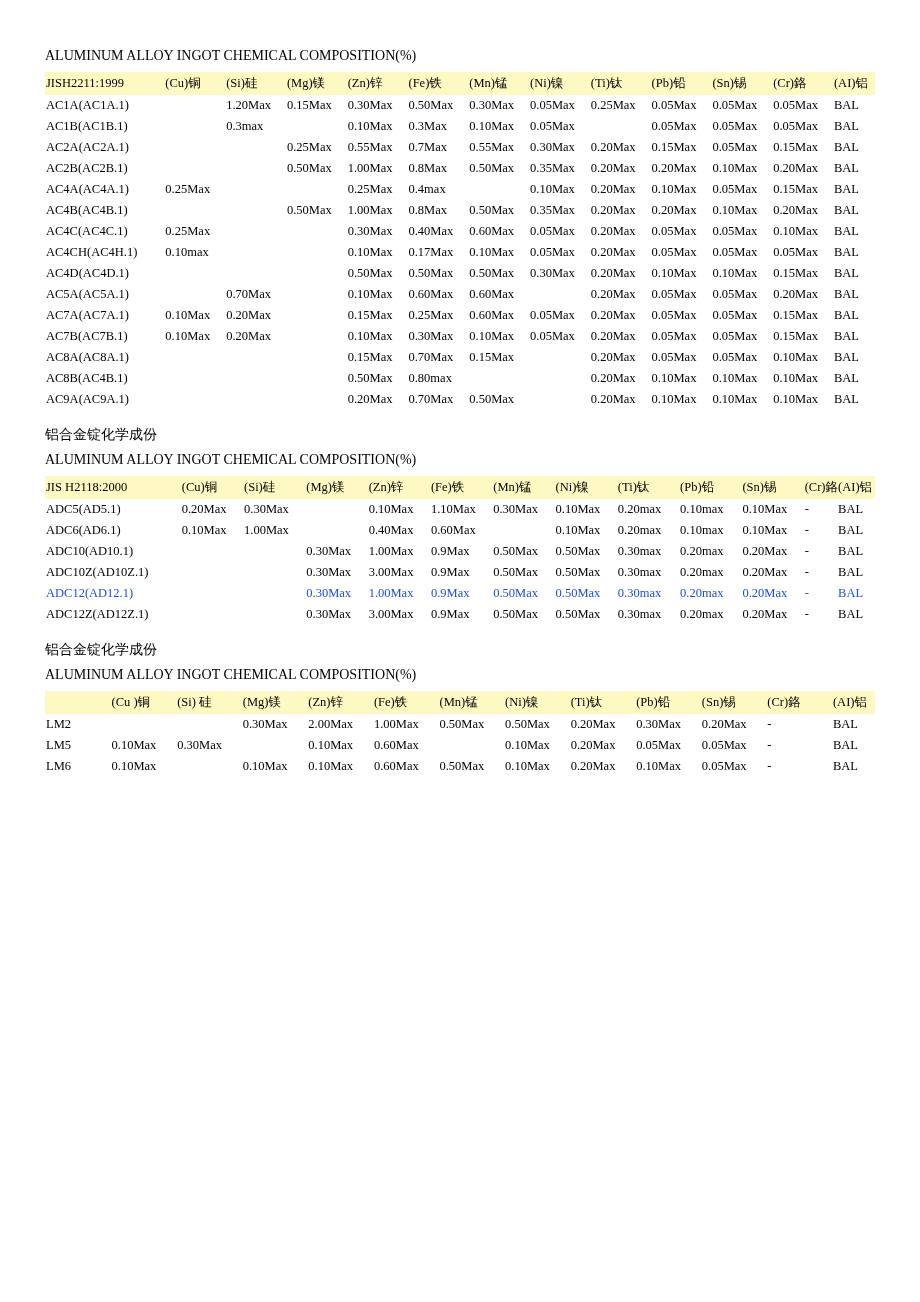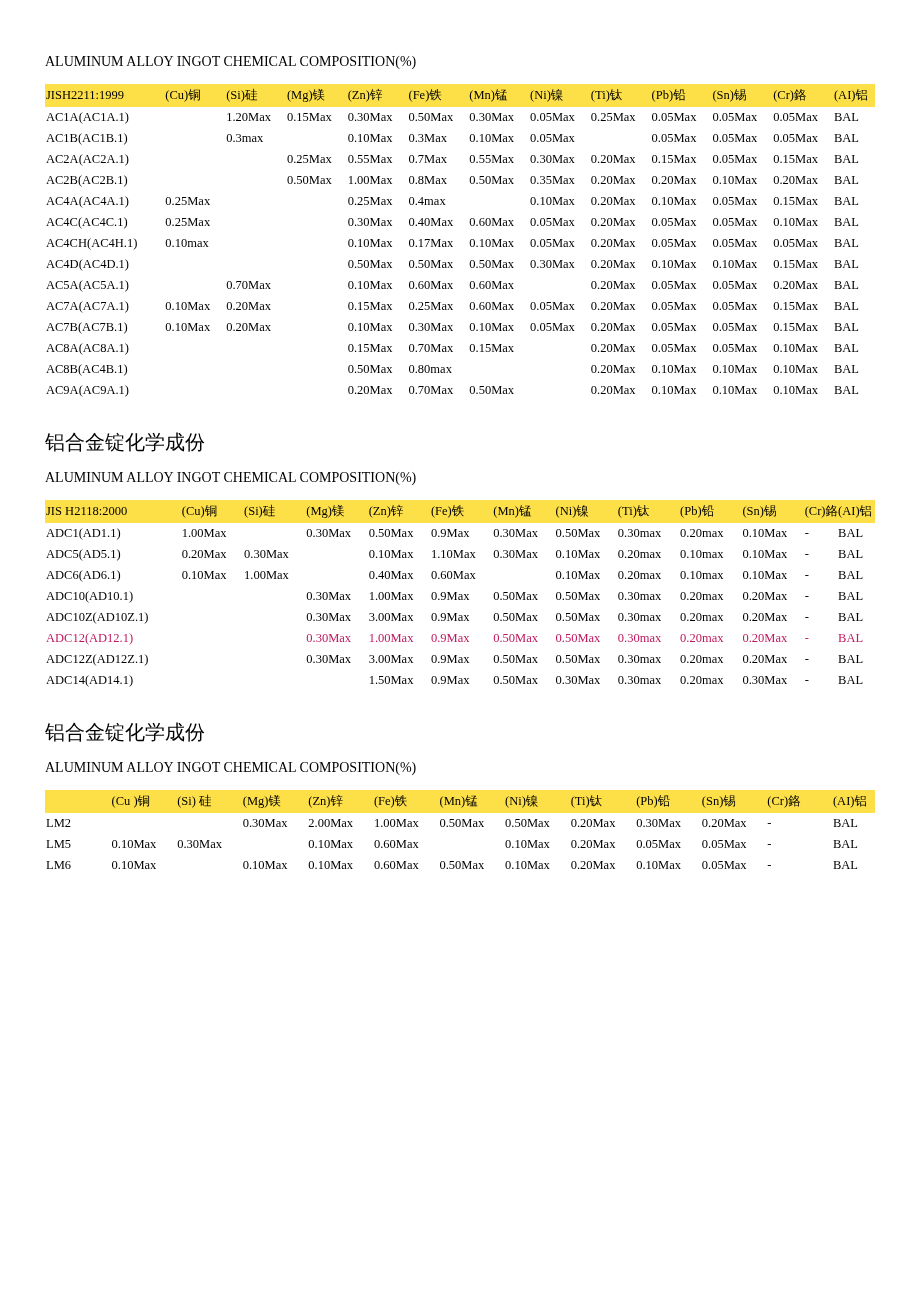--- a/index.html
+++ b/index.html
@@ -1,22 +1,22 @@
 <!DOCTYPE html>
 <html><head>
 <meta charset="utf-8">
 <style>
 body{margin:0;padding:40px 45px;font-family:"Times New Roman",serif;font-size:13px;color:#000;background:#fff;width:830px}
-.title{font-size:14px;margin:14px 0}
-.cn-title{font-size:20px;margin-top:28px}
+.title{font-size:14px;margin:8px 0}
+.cn-title{font-size:14px;margin-top:16px}
 table{border-collapse:collapse;width:100%;table-layout:fixed}
 th,td{padding:3px 1px;text-align:left;font-weight:normal;font-size:12.5px;white-space:nowrap}
-thead tr{background:#fde047}
+thead tr{background:#fef9c3}
 thead th{vertical-align:middle}
-.red td{color:#be185d}
+.red td{color:#1d4ed8}
 .t1 col.c0{width:108px}
 .t1 col.cn{width:55px}
 .t1 col.last{width:38px}
 .t2 col.c0{width:122px}
 .t2 col.cn{width:56px}
 .t2 col.cr{width:30px}
 .t2 col.last{width:34px}
 .t3 col.c0{width:58px}
 .t3 col.cn{width:58px}
 .t3 col.last{width:38px}
@@ -128,20 +128,35 @@
         <td>0.4max</td>
         <td></td>
         <td>0.10Max</td>
         <td>0.20Max</td>
         <td>0.10Max</td>
         <td>0.05Max</td>
         <td>0.15Max</td>
         <td>BAL</td>
       </tr>
       <tr>
+        <td>AC4B(AC4B.1)</td>
+        <td></td>
+        <td></td>
+        <td>0.50Max</td>
+        <td>1.00Max</td>
+        <td>0.8Max</td>
+        <td>0.50Max</td>
+        <td>0.35Max</td>
+        <td>0.20Max</td>
+        <td>0.20Max</td>
+        <td>0.10Max</td>
+        <td>0.20Max</td>
+        <td>BAL</td>
+      </tr>
+      <tr>
         <td>AC4C(AC4C.1)</td>
         <td>0.25Max</td>
         <td></td>
         <td></td>
         <td>0.30Max</td>
         <td>0.40Max</td>
         <td>0.60Max</td>
         <td>0.05Max</td>
         <td>0.20Max</td>
         <td>0.05Max</td>
@@ -302,136 +317,106 @@
         <th>(Ni)镍</th>
         <th>(Ti)钛</th>
         <th>(Pb)铅</th>
         <th>(Sn)锡</th>
         <th>(Cr)鉻</th>
         <th>(AI)铝</th>
       </tr>
     </thead>
     <tbody id="b2">
       <tr>
-        <td>ADC1(AD1.1)</td>
+        <td>ADC5(AD5.1)</td>
+        <td>0.20Max</td>
+        <td>0.30Max</td>
+        <td></td>
+        <td>0.10Max</td>
+        <td>1.10Max</td>
+        <td>0.30Max</td>
+        <td>0.10Max</td>
+        <td>0.20max</td>
+        <td>0.10max</td>
+        <td>0.10Max</td>
+        <td>-</td>
+        <td>BAL</td>
+      </tr>
+      <tr>
+        <td>ADC6(AD6.1)</td>
+        <td>0.10Max</td>
         <td>1.00Max</td>
         <td></td>
-        <td>0.30Max</td>
-        <td>0.50Max</td>
+        <td>0.40Max</td>
+        <td>0.60Max</td>
+        <td></td>
+        <td>0.10Max</td>
+        <td>0.20max</td>
+        <td>0.10max</td>
+        <td>0.10Max</td>
+        <td>-</td>
+        <td>BAL</td>
+      </tr>
+      <tr>
+        <td>ADC10(AD10.1)</td>
+        <td></td>
+        <td></td>
+        <td>0.30Max</td>
+        <td>1.00Max</td>
         <td>0.9Max</td>
-        <td>0.30Max</td>
+        <td>0.50Max</td>
         <td>0.50Max</td>
         <td>0.30max</td>
         <td>0.20max</td>
-        <td>0.10Max</td>
-        <td>-</td>
-        <td>BAL</td>
-      </tr>
-      <tr>
-        <td>ADC5(AD5.1)</td>
-        <td>0.20Max</td>
-        <td>0.30Max</td>
-        <td></td>
-        <td>0.10Max</td>
-        <td>1.10Max</td>
-        <td>0.30Max</td>
-        <td>0.10Max</td>
+        <td>0.20Max</td>
+        <td>-</td>
+        <td>BAL</td>
+      </tr>
+      <tr>
+        <td>ADC10Z(AD10Z.1)</td>
+        <td></td>
+        <td></td>
+        <td>0.30Max</td>
+        <td>3.00Max</td>
+        <td>0.9Max</td>
+        <td>0.50Max</td>
+        <td>0.50Max</td>
+        <td>0.30max</td>
         <td>0.20max</td>
-        <td>0.10max</td>
-        <td>0.10Max</td>
-        <td>-</td>
-        <td>BAL</td>
-      </tr>
-      <tr>
-        <td>ADC6(AD6.1)</td>
-        <td>0.10Max</td>
-        <td>1.00Max</td>
-        <td></td>
-        <td>0.40Max</td>
-        <td>0.60Max</td>
-        <td></td>
-        <td>0.10Max</td>
-        <td>0.20max</td>
-        <td>0.10max</td>
-        <td>0.10Max</td>
-        <td>-</td>
-        <td>BAL</td>
-      </tr>
-      <tr>
-        <td>ADC10(AD10.1)</td>
+        <td>0.20Max</td>
+        <td>-</td>
+        <td>BAL</td>
+      </tr>
+      <tr class="red">
+        <td>ADC12(AD12.1)</td>
         <td></td>
         <td></td>
         <td>0.30Max</td>
         <td>1.00Max</td>
         <td>0.9Max</td>
         <td>0.50Max</td>
         <td>0.50Max</td>
         <td>0.30max</td>
         <td>0.20max</td>
         <td>0.20Max</td>
         <td>-</td>
         <td>BAL</td>
       </tr>
       <tr>
-        <td>ADC10Z(AD10Z.1)</td>
+        <td>ADC12Z(AD12Z.1)</td>
         <td></td>
         <td></td>
         <td>0.30Max</td>
         <td>3.00Max</td>
         <td>0.9Max</td>
         <td>0.50Max</td>
         <td>0.50Max</td>
         <td>0.30max</td>
         <td>0.20max</td>
         <td>0.20Max</td>
-        <td>-</td>
-        <td>BAL</td>
-      </tr>
-      <tr class="red">
-        <td>ADC12(AD12.1)</td>
-        <td></td>
-        <td></td>
-        <td>0.30Max</td>
-        <td>1.00Max</td>
-        <td>0.9Max</td>
-        <td>0.50Max</td>
-        <td>0.50Max</td>
-        <td>0.30max</td>
-        <td>0.20max</td>
-        <td>0.20Max</td>
-        <td>-</td>
-        <td>BAL</td>
-      </tr>
-      <tr>
-        <td>ADC12Z(AD12Z.1)</td>
-        <td></td>
-        <td></td>
-        <td>0.30Max</td>
-        <td>3.00Max</td>
-        <td>0.9Max</td>
-        <td>0.50Max</td>
-        <td>0.50Max</td>
-        <td>0.30max</td>
-        <td>0.20max</td>
-        <td>0.20Max</td>
-        <td>-</td>
-        <td>BAL</td>
-      </tr>
-      <tr>
-        <td>ADC14(AD14.1)</td>
-        <td></td>
-        <td></td>
-        <td></td>
-        <td>1.50Max</td>
-        <td>0.9Max</td>
-        <td>0.50Max</td>
-        <td>0.30Max</td>
-        <td>0.30max</td>
-        <td>0.20max</td>
-        <td>0.30Max</td>
         <td>-</td>
         <td>BAL</td>
       </tr>
     </tbody>
 </table>
 
 <div class="cn-title">铝合金锭化学成份</div>
 <div class="title">ALUMINUM ALLOY INGOT CHEMICAL COMPOSITION(%)</div>
 <table class="t3">
 <colgroup>

